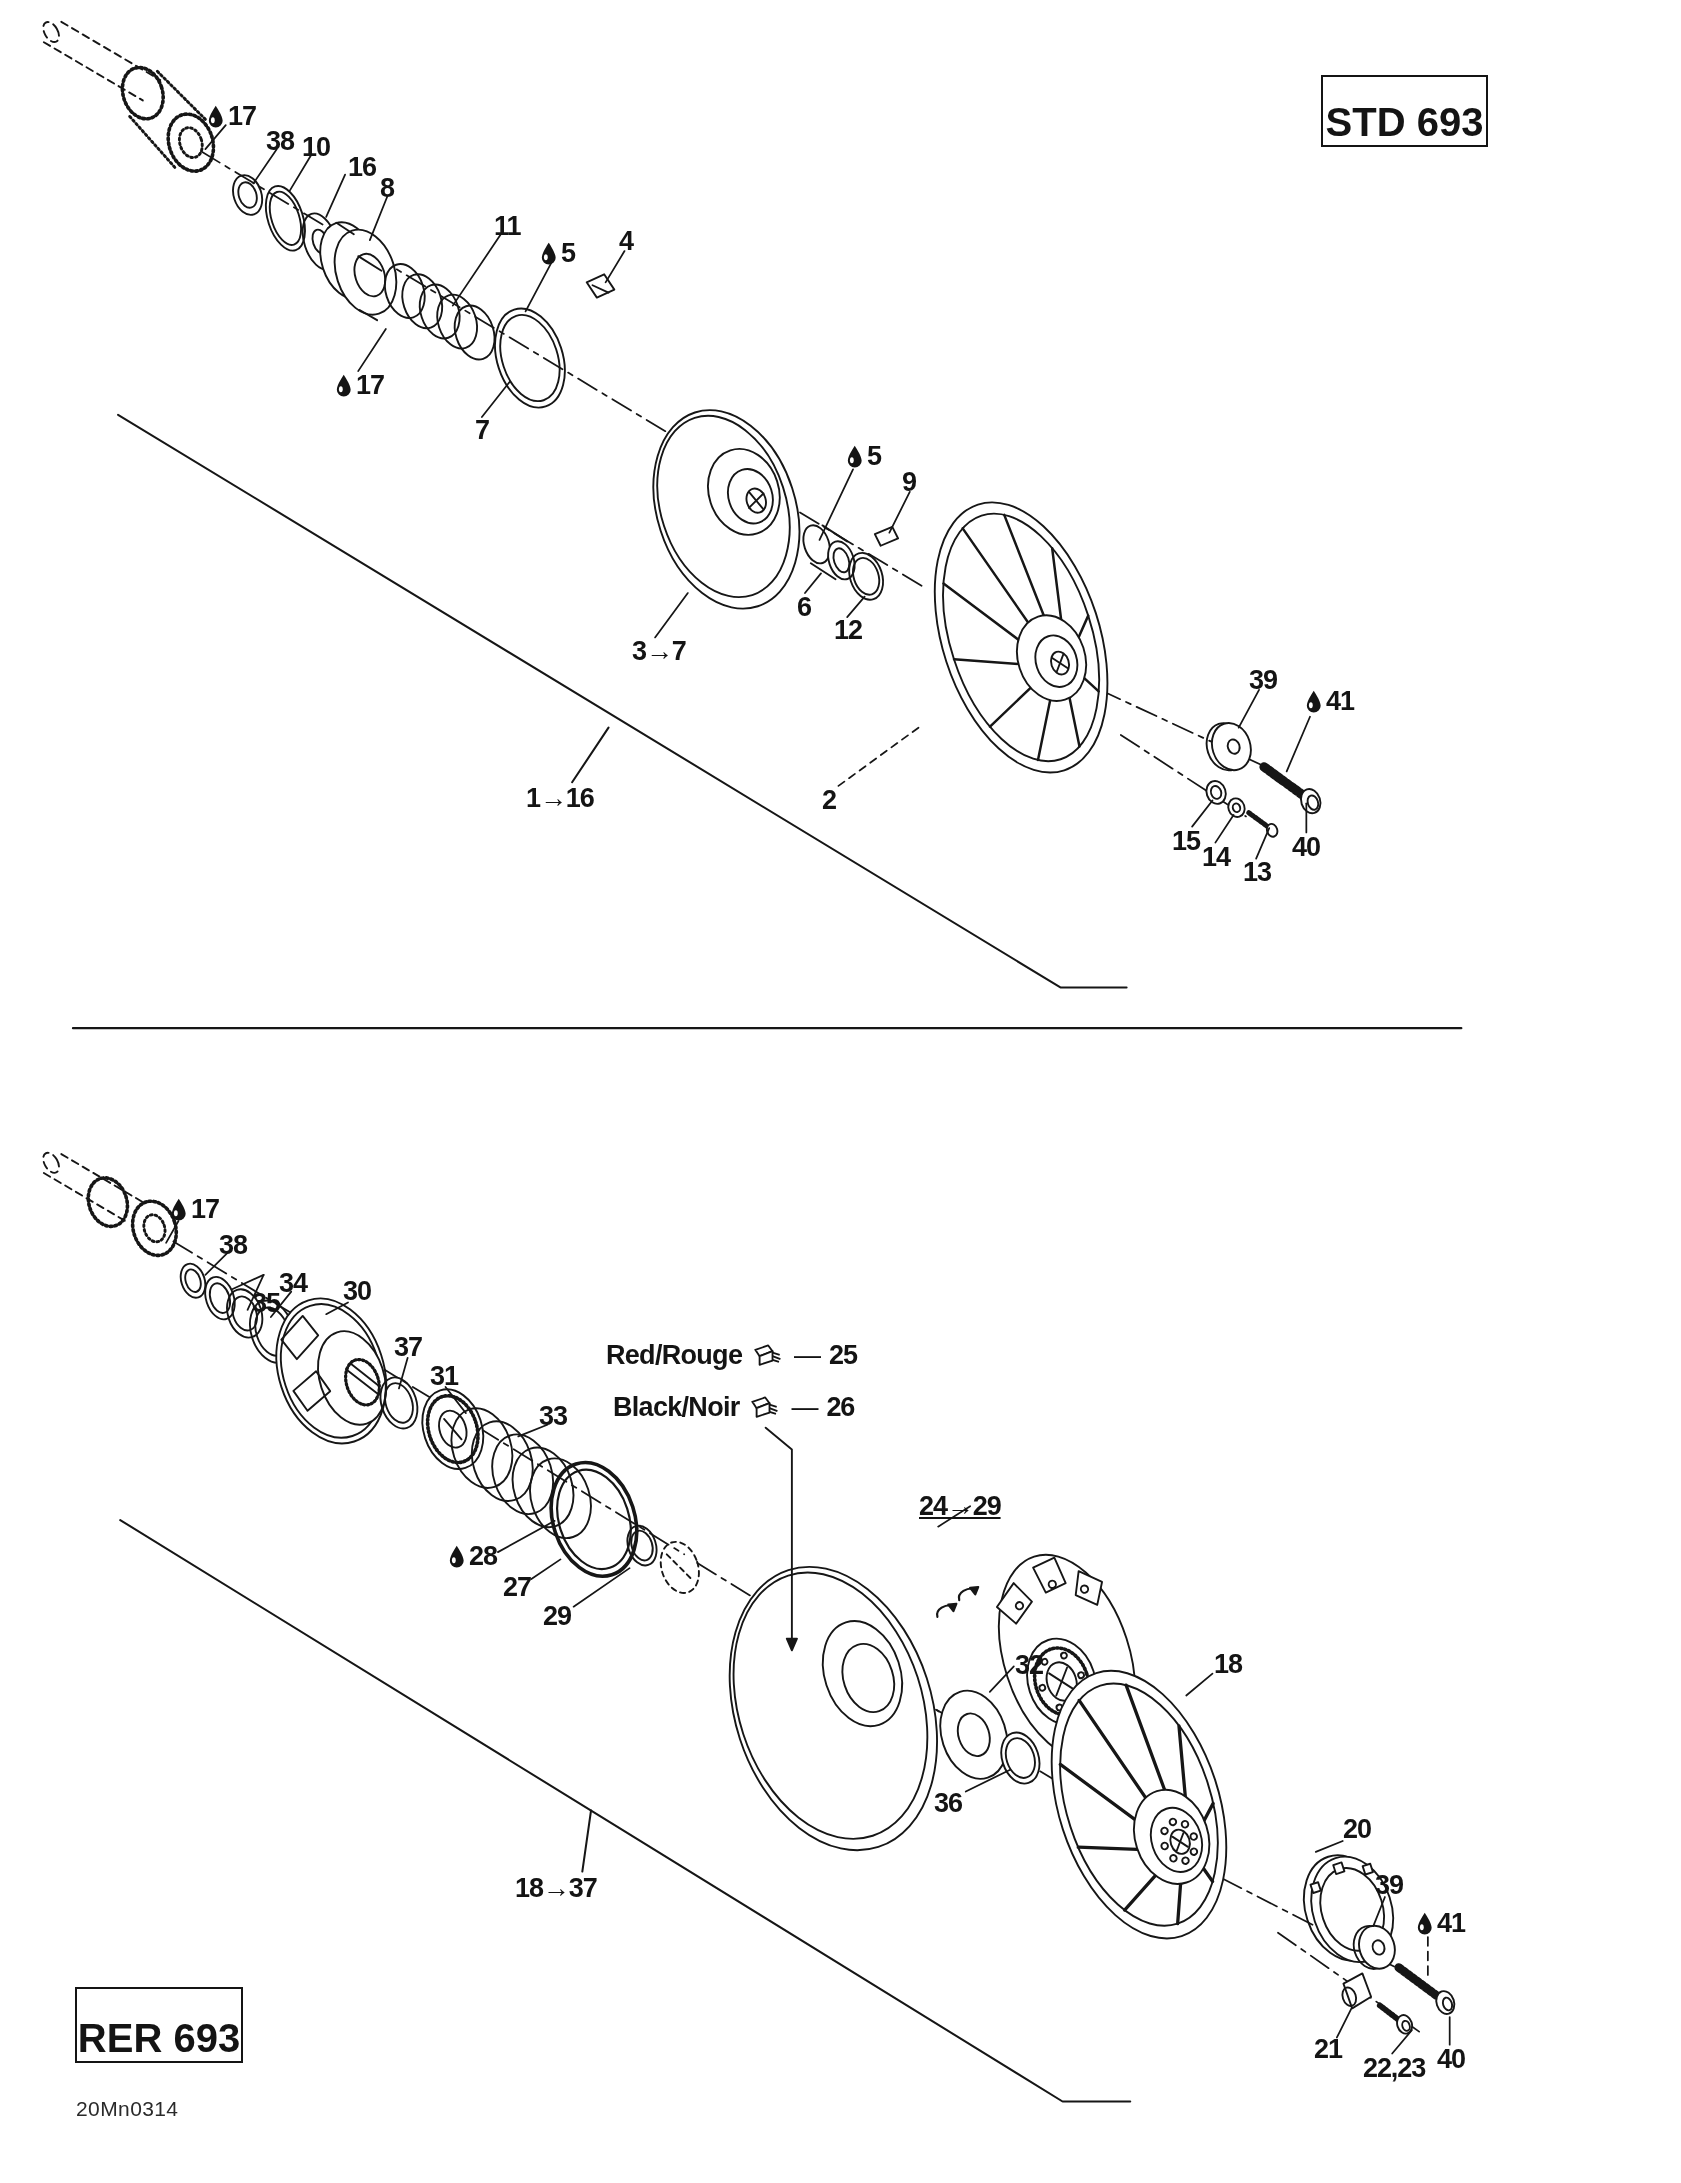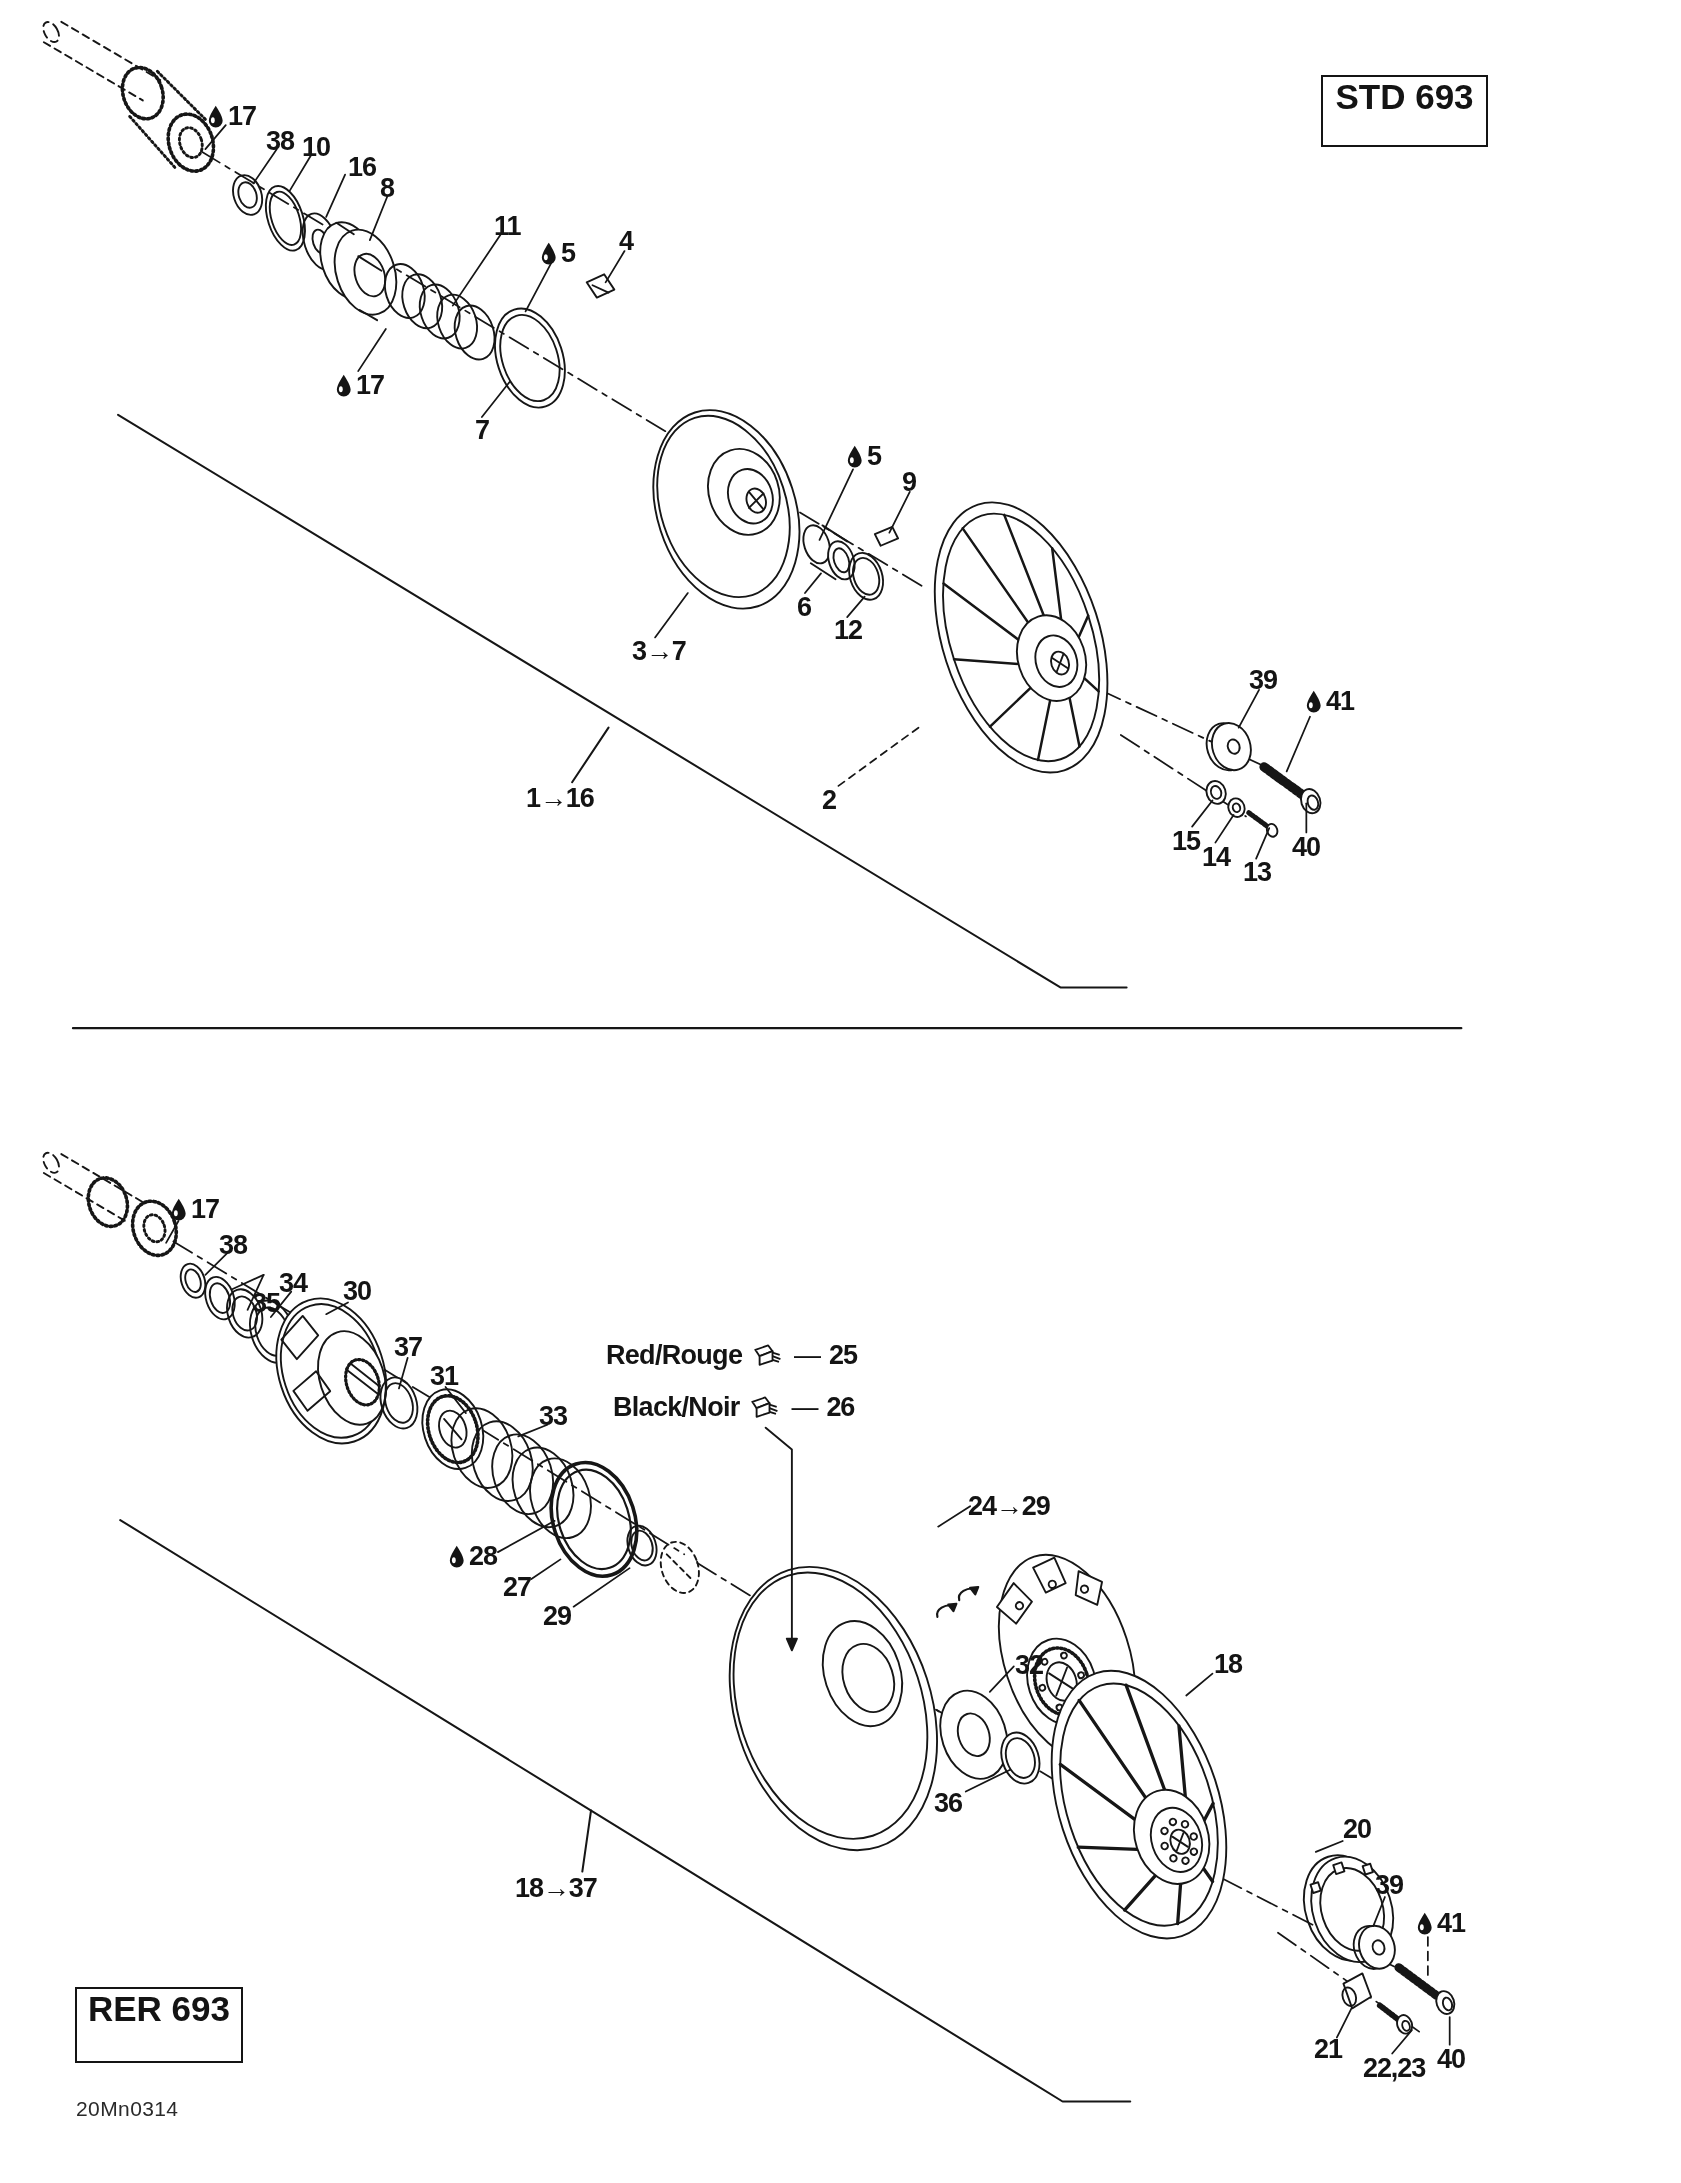--- a/index.html
+++ b/index.html
@@ -11,22 +11,22 @@
   .callout{position:absolute;display:flex;align-items:center;gap:3.6px;line-height:1;
            font-size:27px;font-weight:700;letter-spacing:-1.1px;white-space:nowrap;color:#141414;}
   .callout .num{display:inline-block;}
   
   .color-callout{position:absolute;display:flex;align-items:center;gap:8.7px;line-height:1;
                  font-size:27px;font-weight:600;letter-spacing:-0.7px;white-space:nowrap;color:#141414;}
   .color-callout .sep{font-weight:400;margin-left:1.5px;}
   .color-callout .part{font-weight:700;letter-spacing:-1.1px;}
   
   .variant-box{position:absolute;border:2.9px solid #141414;background:#ffffff;
-               display:flex;align-items:flex-start;justify-content:center;
-               font-size:35px;font-weight:700;letter-spacing:0;}
+               display:flex;align-items:flex-end;justify-content:center;
+               font-size:40px;font-weight:700;letter-spacing:0;}
   #std-box{left:1321px;top:75px;width:163px;height:68px;}
   #rer-box{left:75px;top:1987px;width:164px;height:72px;}
   .doc-code{position:absolute;left:76px;top:2097px;font-size:21px;font-weight:400;
             letter-spacing:0.4px;color:#2a2a2a;}
 </style>
 </head>
 <body>
 
 <div class="stage">
 
@@ -545,21 +545,21 @@
           <ellipse cx="8" cy="21" rx="2.6" ry="4.2" fill="#ffffff"></ellipse>
         </svg>
         <span class="num">28</span>
       </div>
       <div class="callout" style="left: 503px; top: 1574px;">
         <span class="num">27</span>
       </div>
       <div class="callout" style="left: 543px; top: 1603px;">
         <span class="num">29</span>
       </div>
-      <div class="callout" style="left: 968px; top: 1493px;">
+      <div class="callout" style="left: 919px; top: 1493px; text-decoration: underline;">
         <span class="num">24→29</span>
       </div>
       <div class="callout" style="left: 1015px; top: 1652px;">
         <span class="num">32</span>
       </div>
       <div class="callout" style="left: 1214px; top: 1651px;">
         <span class="num">18</span>
       </div>
       <div class="callout" style="left: 934px; top: 1790px;">
         <span class="num">36</span>

